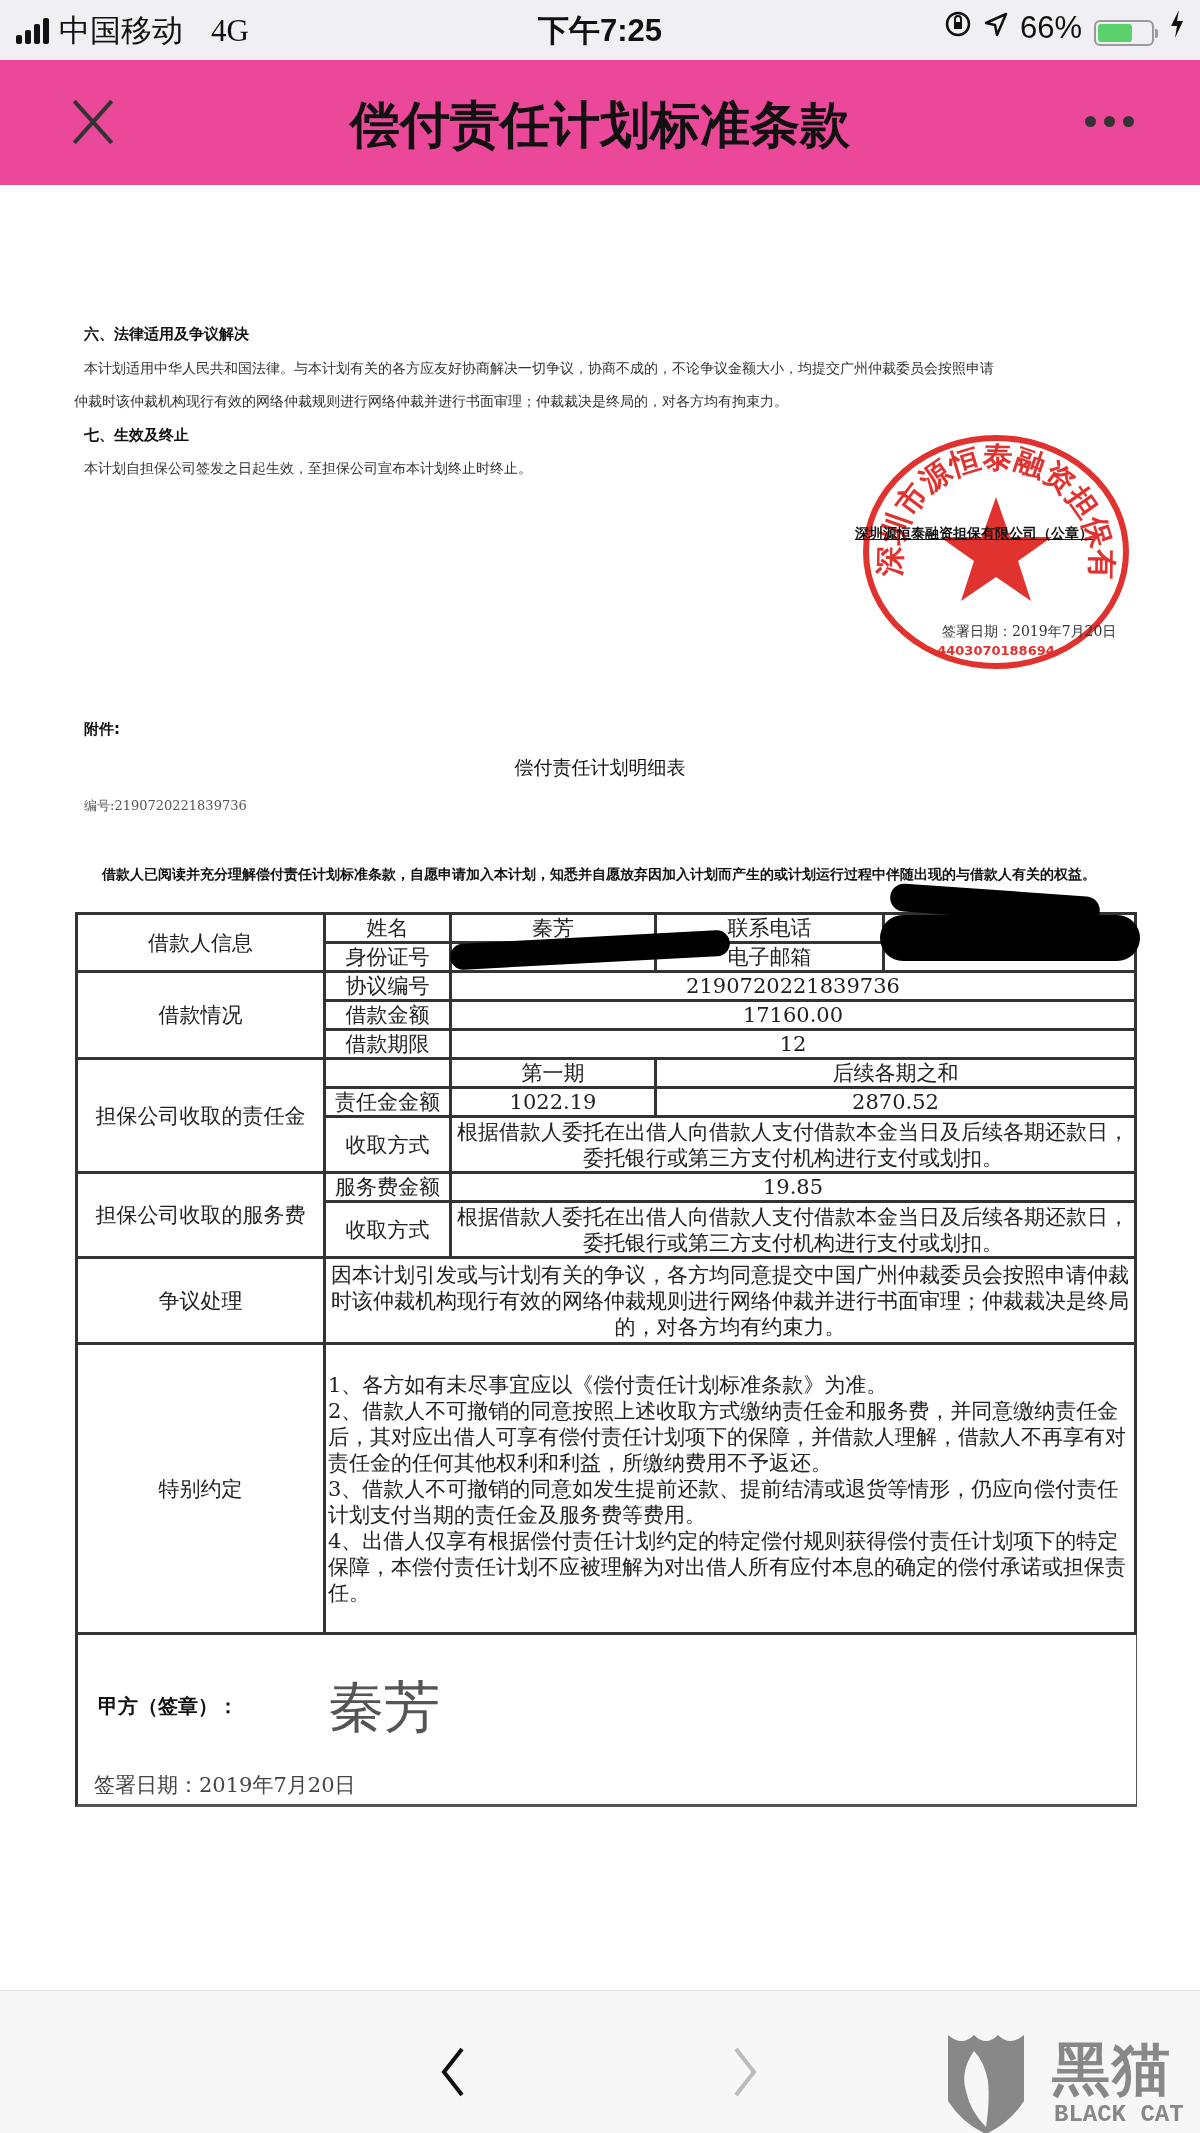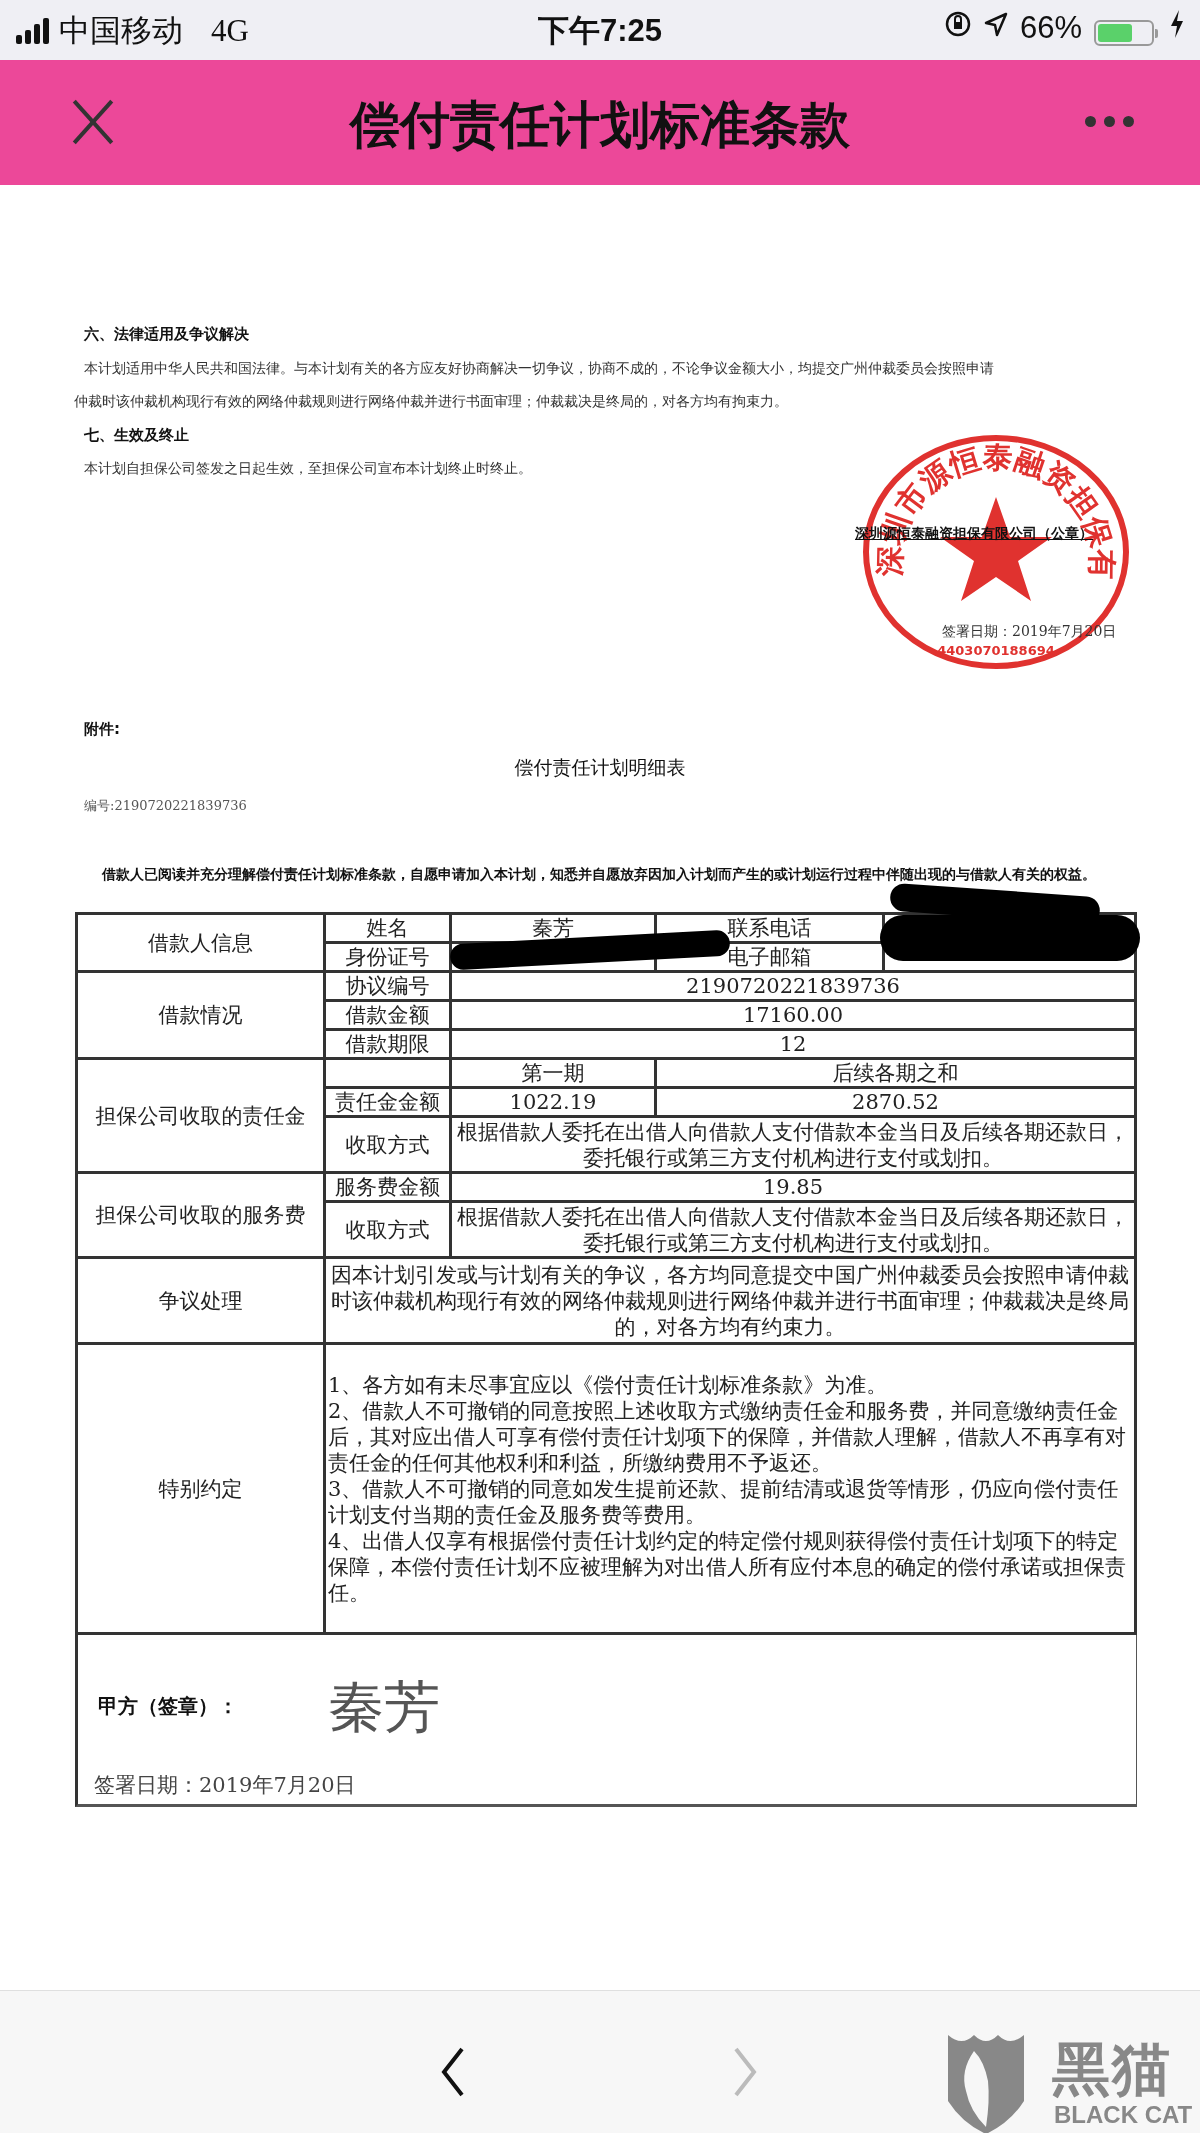--- a/index.html
+++ b/index.html
@@ -57,21 +57,21 @@
   .sign-date { position: absolute; left: 16px; top: 136px; font-size: 21px; color: #444; }
 
   
   .bottombar { position: absolute; top: 1990px; left: 0; width: 1200px; height: 143px; background: #f7f7f7; border-top: 1px solid #e0e0e0; }
   .chev { position: absolute; top: 56px; width: 30px; height: 50px; cursor: pointer; }
   .chev svg { width: 30px; height: 50px; }
   .chev-back { left: 438px; }
   .chev-fwd { left: 730px; }
   .watermark { position: absolute; right: 0; top: 40px; width: 260px; height: 103px; }
   .wm-text { position: absolute; left: 112px; top: 0; font-size: 58px; font-weight: bold; color: #888; font-family: "DejaVu Sans", sans-serif; letter-spacing: 2px; }
-  .wm-sub { position: absolute; left: 114px; top: 70px; font-size: 24px; font-weight: bold; color: #888; font-family: Liberation Sans, sans-serif; }
+  .wm-sub { position: absolute; left: 114px; top: 70px; font-size: 24px; font-weight: bold; color: #888; font-family: Liberation Mono, monospace; }
 </style>
 </head>
 <body>
 
 <div class="statusbar">
   <div class="sb-left">
     <div class="signal">
       <span style="height:9px"></span>
         <span style="height:14px"></span>
         <span style="height:20px"></span>

